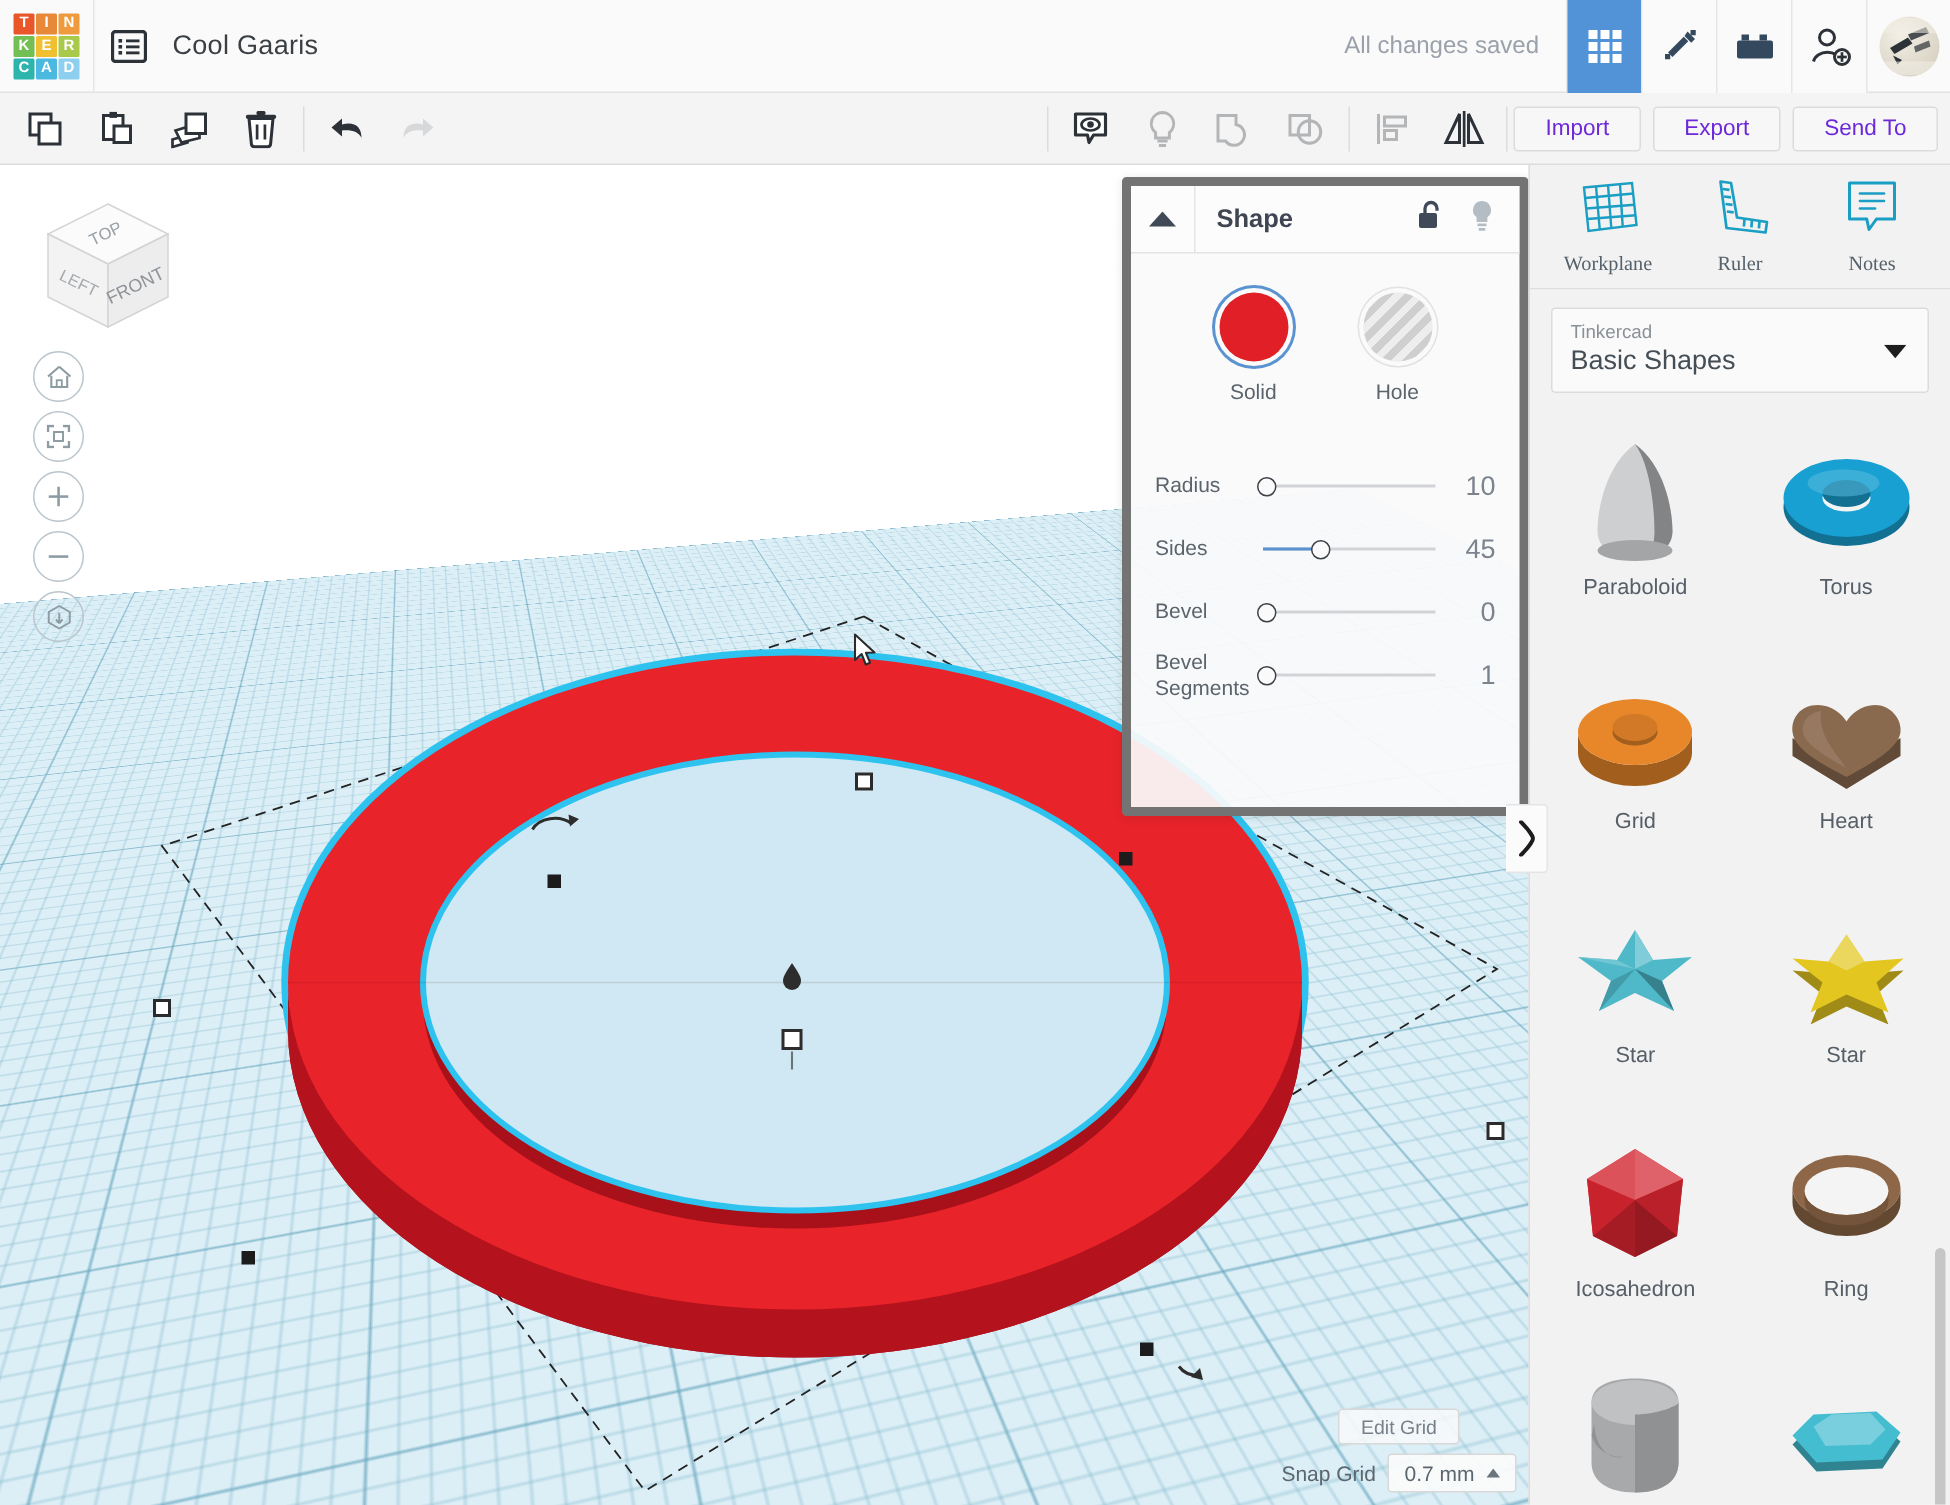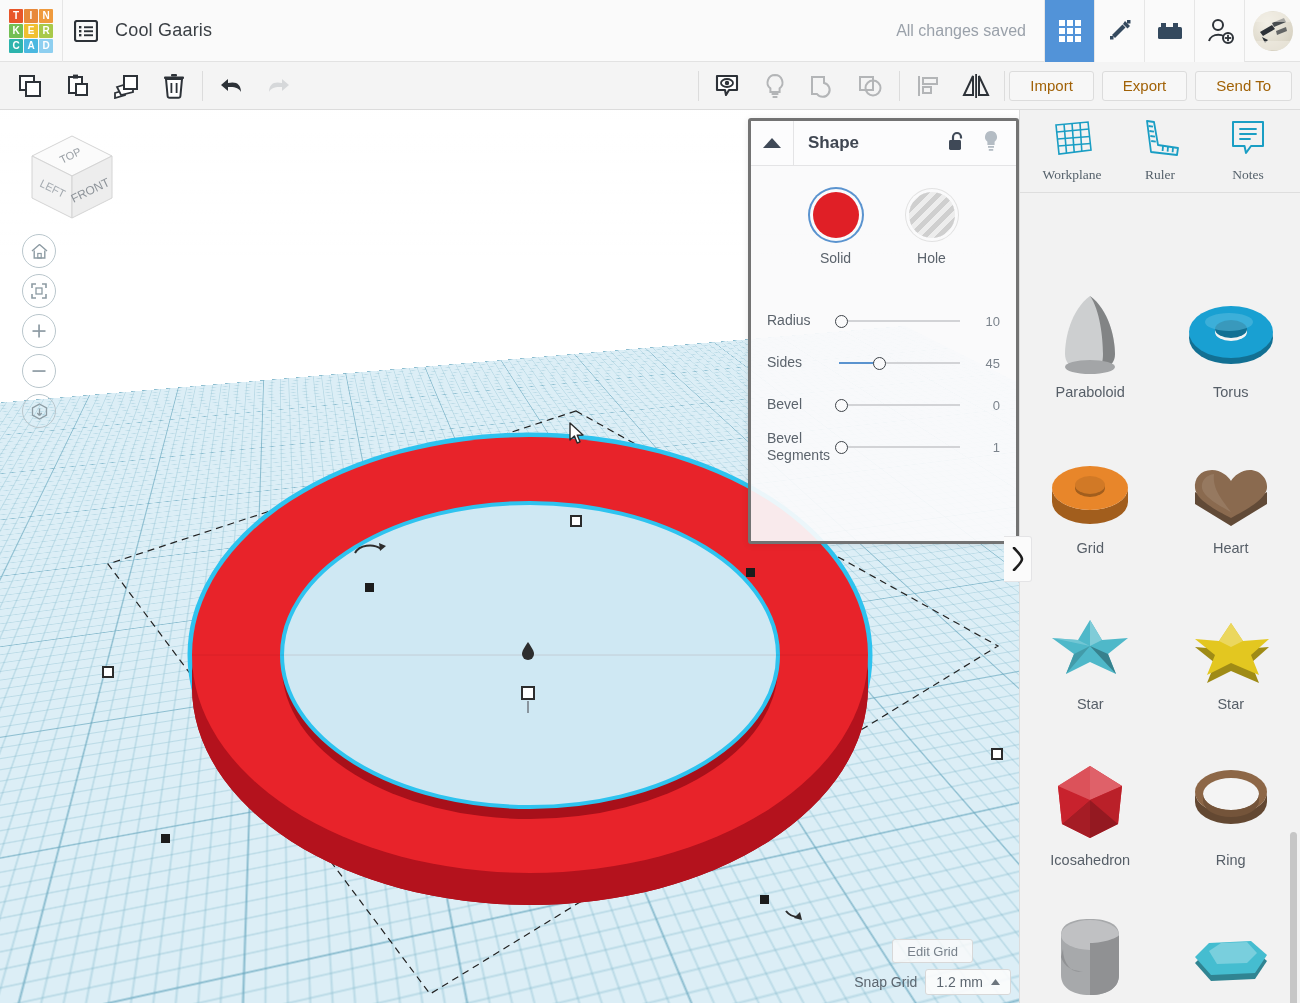--- a/index.html
+++ b/index.html
@@ -50,21 +50,21 @@
     display:flex; align-items:center;
   }
   .tb-btn { width:48px; height:48px; display:flex; align-items:center; justify-content:center; cursor:pointer; }
   .tb-btn.disabled { opacity:.32; }
   .tb-sep { width:1px; height:30px; background:#dcdcdc; margin:0 4px; }
   .tb-right { margin-left:auto; display:flex; align-items:center; height:48px;}
   .tb-group { display:flex; align-items:center; height:48px; }
   .tb-txtbtn {
     height:30px; padding:0 20px; margin-right:8px;
     background:#f7f7f7; border:1px solid #dcdcdc; border-radius:3px;
-    font-size:15px; color:#a16207; display:flex;align-items:center;justify-content:center; cursor:pointer;
+    font-size:15px; color:#6d28d9; display:flex;align-items:center;justify-content:center; cursor:pointer;
   }
 
   
   .viewport {
     position:absolute; top:110px; left:0; width:1019px; height:893px;
     background:#ffffff; overflow:hidden;
   }
   .grid-plane {
     position:absolute; left:-120px; top:20px; width:1300px; height:1200px;
     background: #daeef6;
@@ -118,21 +118,21 @@
     border:1px solid #d8d8d8;border-radius:3px;background:rgba(252,252,252,.9);
     font-size:14px;color:#5c666f;cursor:pointer;
   }
 
   
   .fake-cursor { position:absolute; left:569px; top:312px; pointer-events:none; }
 
   
   .shape-panel {
     position:absolute; left:748px; top:118px; width:271px; height:426px;
-    background:rgba(250,250,251,.93); border:3px solid #737373;
+    background:rgba(250,250,251,.93); border:6px solid #737373;
     border-radius:3px; box-shadow:0 1px 7px rgba(0,0,0,.09);
     overflow:hidden;
   }
   .sp-header { height:45px; display:flex; align-items:center; border-bottom:1px solid #e4e4e6; background:rgba(252,252,253,.96); }
   .sp-collapse { width:43px;height:44px;display:flex;align-items:center;justify-content:center;cursor:pointer;border-right:1px solid #e4e4e6; }
   .sp-title { font-size:17px;color:#3f4651; font-weight:600; margin-left:14px; }
   .sp-hdr-icons { margin-left:auto; display:flex; align-items:center; gap:16px; padding-right:16px; }
   .sp-body { padding: 16px 0 0 0; }
   .solidhole { display:flex; justify-content:center; gap:50px; margin-top:10px; }
   .shcell { text-align:center; cursor:pointer; }
@@ -147,21 +147,21 @@
   .sliders { margin-top:34px; padding:0 16px; }
   .slider-row { display:flex; align-items:center; min-height:42px; }
   .sl-name { width:72px; font-size:14px; color:#5b636c; line-height:1.25; }
   .sl-track-wrap { flex:1; position:relative; height:20px; display:flex; align-items:center; }
   .sl-track { position:absolute; left:0; right:6px; height:2px; background:#d2d3d6; }
   .sl-fill { position:absolute; left:0; height:2px; background:#5a93cf; }
   .sl-knob {
     position:absolute; width:13px;height:13px;border-radius:50%;
     background:#fafafb; border:1.6px solid #3d4248; cursor:pointer;
   }
-  .sl-val { width:34px; text-align:right; font-size:13px; color:#7b838c; }
+  .sl-val { width:34px; text-align:right; font-size:18px; color:#7b838c; }
 
   .panel-expander {
     position:absolute; left:1004px; top:536px; width:28px; height:46px;
     background:#fbfbfb; border:1px solid #e4e4e6; border-left:none;
     border-radius:0 3px 3px 0; display:flex;align-items:center;justify-content:center;
     cursor:pointer; z-index:5;
   }
 
   
   .sidebar {
@@ -493,21 +493,21 @@
       <svg width="18" height="24" viewBox="0 0 18 24">
         <path d="M1 1 L1 18 L5.4 14 L8.2 21 L11 19.8 L8.3 13.2 L14 13 Z" fill="#fff" stroke="#2b2b2b" stroke-width="1.4" stroke-linejoin="round"></path>
       </svg>
     </div>
 
     <div class="gridctl">
       <div class="editgrid-btn">Edit Grid</div>
       <div class="snaprow">
         <span class="snaplabel">Snap Grid</span>
         <span class="snapsel">
-          <span>1.2 mm</span>
+          <span>0.7 mm</span>
           <svg width="9" height="7" viewBox="0 0 9 7">
             <path d="M4.5 0 L9 6 L0 6 Z" fill="#6c757d"></path>
           </svg>
         </span>
       </div>
     </div>
   </div>
 
   <div class="shape-panel">
     <div class="sp-header">
@@ -632,20 +632,31 @@
               <path d="M12 15 h16"></path>
               <path d="M12 20 h10"></path>
           </g>
         </svg>
         <div class="sb-tool-label">Notes</div>
       </div>
     </div>
 
     <div class="sb-divider"></div>
 
+    <div class="sb-selwrap">
+      <div class="sb-select">
+        <div class="sb-sel-sub">Tinkercad</div>
+        <div class="sb-sel-main">Basic Shapes</div>
+        <span class="sb-caret">
+          <svg width="15" height="10" viewBox="0 0 15 10">
+              <path d="M0 0 L15 0 L7.5 9 Z" fill="#1d1d1d"></path>
+            </svg>
+        </span>
+      </div>
+    </div>
 
     <div class="gallery">
       <div class="gal-grid" id="gal-grid">
           <div class="gal-item">
             <div class="gal-thumb">
               <svg xmlns="http://www.w3.org/2000/svg" width="86" height="92" viewBox="0 0 86 92">
         <path d="M43 8 C62 22 68 50 68 66 C68 78 57 84 43 84 C29 84 18 78 18 66 C18 50 24 22 43 8 Z" fill="#cdcfd0"></path>
         <path d="M43 8 C53 22 56 50 56 66 C56 78 52 84 43 84 C57 84 68 78 68 66 C68 50 62 22 43 8 Z" fill="#828485"></path>
         <ellipse cx="43" cy="79" rx="25" ry="7" fill="#a3a5a7"></ellipse>
       </svg>

